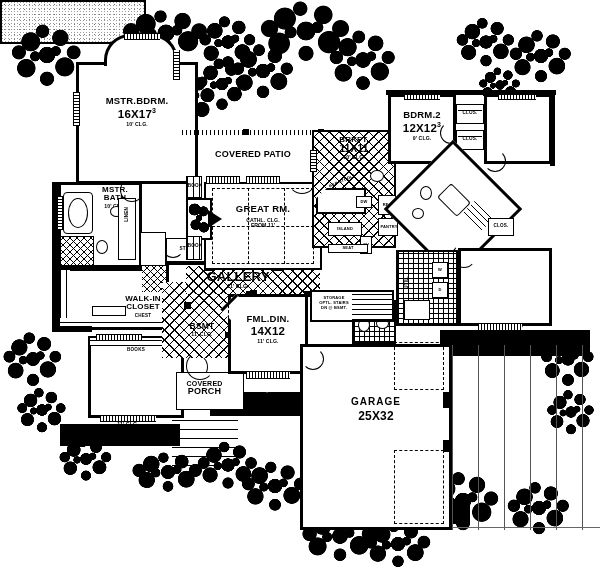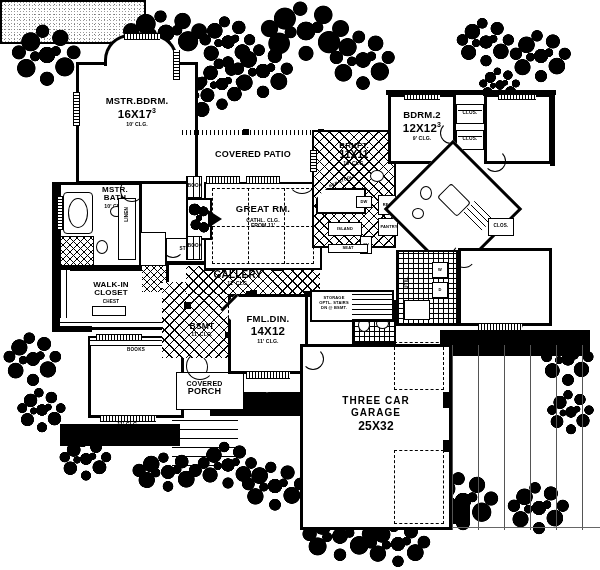--- a/index.html
+++ b/index.html
@@ -171,21 +171,21 @@
 
   <div class="tile-fine thin" style="left:60px;top:236px;width:34px;height:30px;"></div>
 
   <div class="thin" style="left:118px;top:198px;width:18px;height:62px;"></div>
   <div class="lbl tiny" style="left:118px;top:212px;width:18px;transform:rotate(-90deg);transform-origin:50% 50%;">LINEN</div>
   <div class="swing" style="left:120px;top:178px;width:22px;height:22px;"></div>
 
   <div class="rm" style="left:58px;top:268px;width:108px;height:62px;"></div>
   <div class="vstripe abs" style="left:60px;top:270px;width:10px;height:58px;"></div>
   <div class="hstripe abs" style="left:60px;top:318px;width:104px;height:10px;"></div>
-  <div class="lbl" style="left:62px;top:281px;width:98px;">
+  <div class="lbl" style="left:62px;top:295px;width:98px;padding-left:32px;">
     <div class="nm" style="font-size:8px;">WALK-IN</div>
     <div class="nm" style="font-size:8px;">CLOSET</div>
     <div class="tiny" style="margin-top:2px;">CHEST</div>
   </div>
   <div class="fx" style="left:92px;top:306px;width:34px;height:10px;"></div>
 
   <div class="rm" style="left:166px;top:262px;width:54px;height:68px;"></div>
   <div class="lbl" style="left:166px;top:282px;width:54px;">
     <div class="nm" style="font-size:8px;">HALL</div>
     <div class="clg" style="margin-top:1px;">10' CLG.</div>
@@ -216,21 +216,21 @@
     <div class="nm" style="font-size:7px;">COVERED</div>
     <div class="nm" style="font-size:9px;">PORCH</div>
   </div>
 
   <div class="abs" style="left:172px;top:414px;width:66px;height:52px;
               background:repeating-linear-gradient(0deg,#000 0 1.5px,transparent 1.5px 9px);"></div>
   <div class="swing" style="left:186px;top:352px;width:26px;height:26px;"></div>
 
   <div class="tile abs" style="left:186px;top:266px;width:134px;height:28px;"></div>
   <div class="lbl" style="left:196px;top:270px;width:84px;">
-    <div class="nm" style="font-size:10px;">GALLERY</div>
+    <div class="nm" style="font-size:13px;">GALLERY</div>
     <div class="clg">11' CLG.</div>
   </div>
   <div class="blk" style="left:205px;top:264px;width:7px;height:7px;"></div>
   <div class="blk" style="left:274px;top:264px;width:7px;height:7px;"></div>
   <div class="blk" style="left:250px;top:290px;width:7px;height:7px;"></div>
   <div class="blk" style="left:184px;top:302px;width:7px;height:7px;"></div>
 
   <div class="rm" style="left:204px;top:182px;width:118px;height:88px;border-width:2px;"></div>
   <div class="dashbox" style="left:212px;top:188px;width:102px;height:76px;"></div>
   <div class="dashv" style="left:248px;top:188px;height:76px;"></div>
@@ -275,21 +275,21 @@
     <div class="dim" style="margin-top:1px;">14X12</div>
     <div class="clg" style="margin-top:2px;">11' CLG.</div>
   </div>
   <div class="win" style="left:246px;top:371px;width:44px;height:6px;"></div>
   <div class="dashv" style="left:228px;top:300px;height:64px;"></div>
   <div class="blk" style="left:246px;top:291px;width:6px;height:6px;"></div>
   <div class="blk" style="left:304px;top:291px;width:6px;height:6px;"></div>
   <div class="blk" style="left:225px;top:332px;width:6px;height:6px;"></div>
 
   <div class="tile abs" style="left:312px;top:130px;width:84px;height:118px;border:2px solid #000;box-sizing:border-box;"></div>
-  <div class="lbl" style="left:312px;top:142px;width:84px;">
+  <div class="lbl" style="left:312px;top:136px;width:84px;">
     <div class="nm" style="font-size:8px;">BRKFT.</div>
     <div class="dim" style="font-size:10px;">11X11</div>
     <div class="clg">10' CLG.</div>
   </div>
 
   <div class="fx" style="left:328px;top:222px;width:34px;height:14px;"></div>
   <div class="lbl tiny2" style="left:328px;top:226px;width:34px;">ISLAND</div>
 
   <div class="abs" style="left:316px;top:188px;width:46px;height:22px;border:2px solid #000;background:#fff;
               clip-path:polygon(22% 0,100% 0,100% 100%,0 100%,0 40%);"></div>
@@ -365,21 +365,20 @@
   <div class="abs" style="left:352px;top:292px;width:40px;height:28px;
               background:repeating-linear-gradient(0deg,#000 0 1px,transparent 1px 5px);"></div>
   <div class="lbl" style="left:310px;top:295px;width:48px;">
     <div class="tiny2">STORAGE</div>
     <div class="tiny2">OPTL. STAIRS</div>
     <div class="tiny2">DN @ BSMT.</div>
   </div>
 
   <div class="rm" style="left:300px;top:344px;width:152px;height:186px;"></div>
   <div class="lbl" style="left:300px;top:396px;width:152px;">
-    <div class="nm" style="font-size:10px;letter-spacing:1px;">THREE CAR</div>
     <div class="nm" style="font-size:10px;letter-spacing:1px;margin-top:1px;">GARAGE</div>
     <div class="dim" style="margin-top:2px;font-size:12px;">25X32</div>
   </div>
 
   <div class="dashbox" style="left:394px;top:342px;width:50px;height:48px;"></div>
   <div class="dashbox" style="left:394px;top:450px;width:50px;height:74px;"></div>
   <div class="blk" style="left:443px;top:392px;width:9px;height:16px;"></div>
   <div class="blk" style="left:443px;top:440px;width:9px;height:12px;"></div>
 
   <div class="swing2" style="left:302px;top:348px;width:20px;height:20px;"></div>

